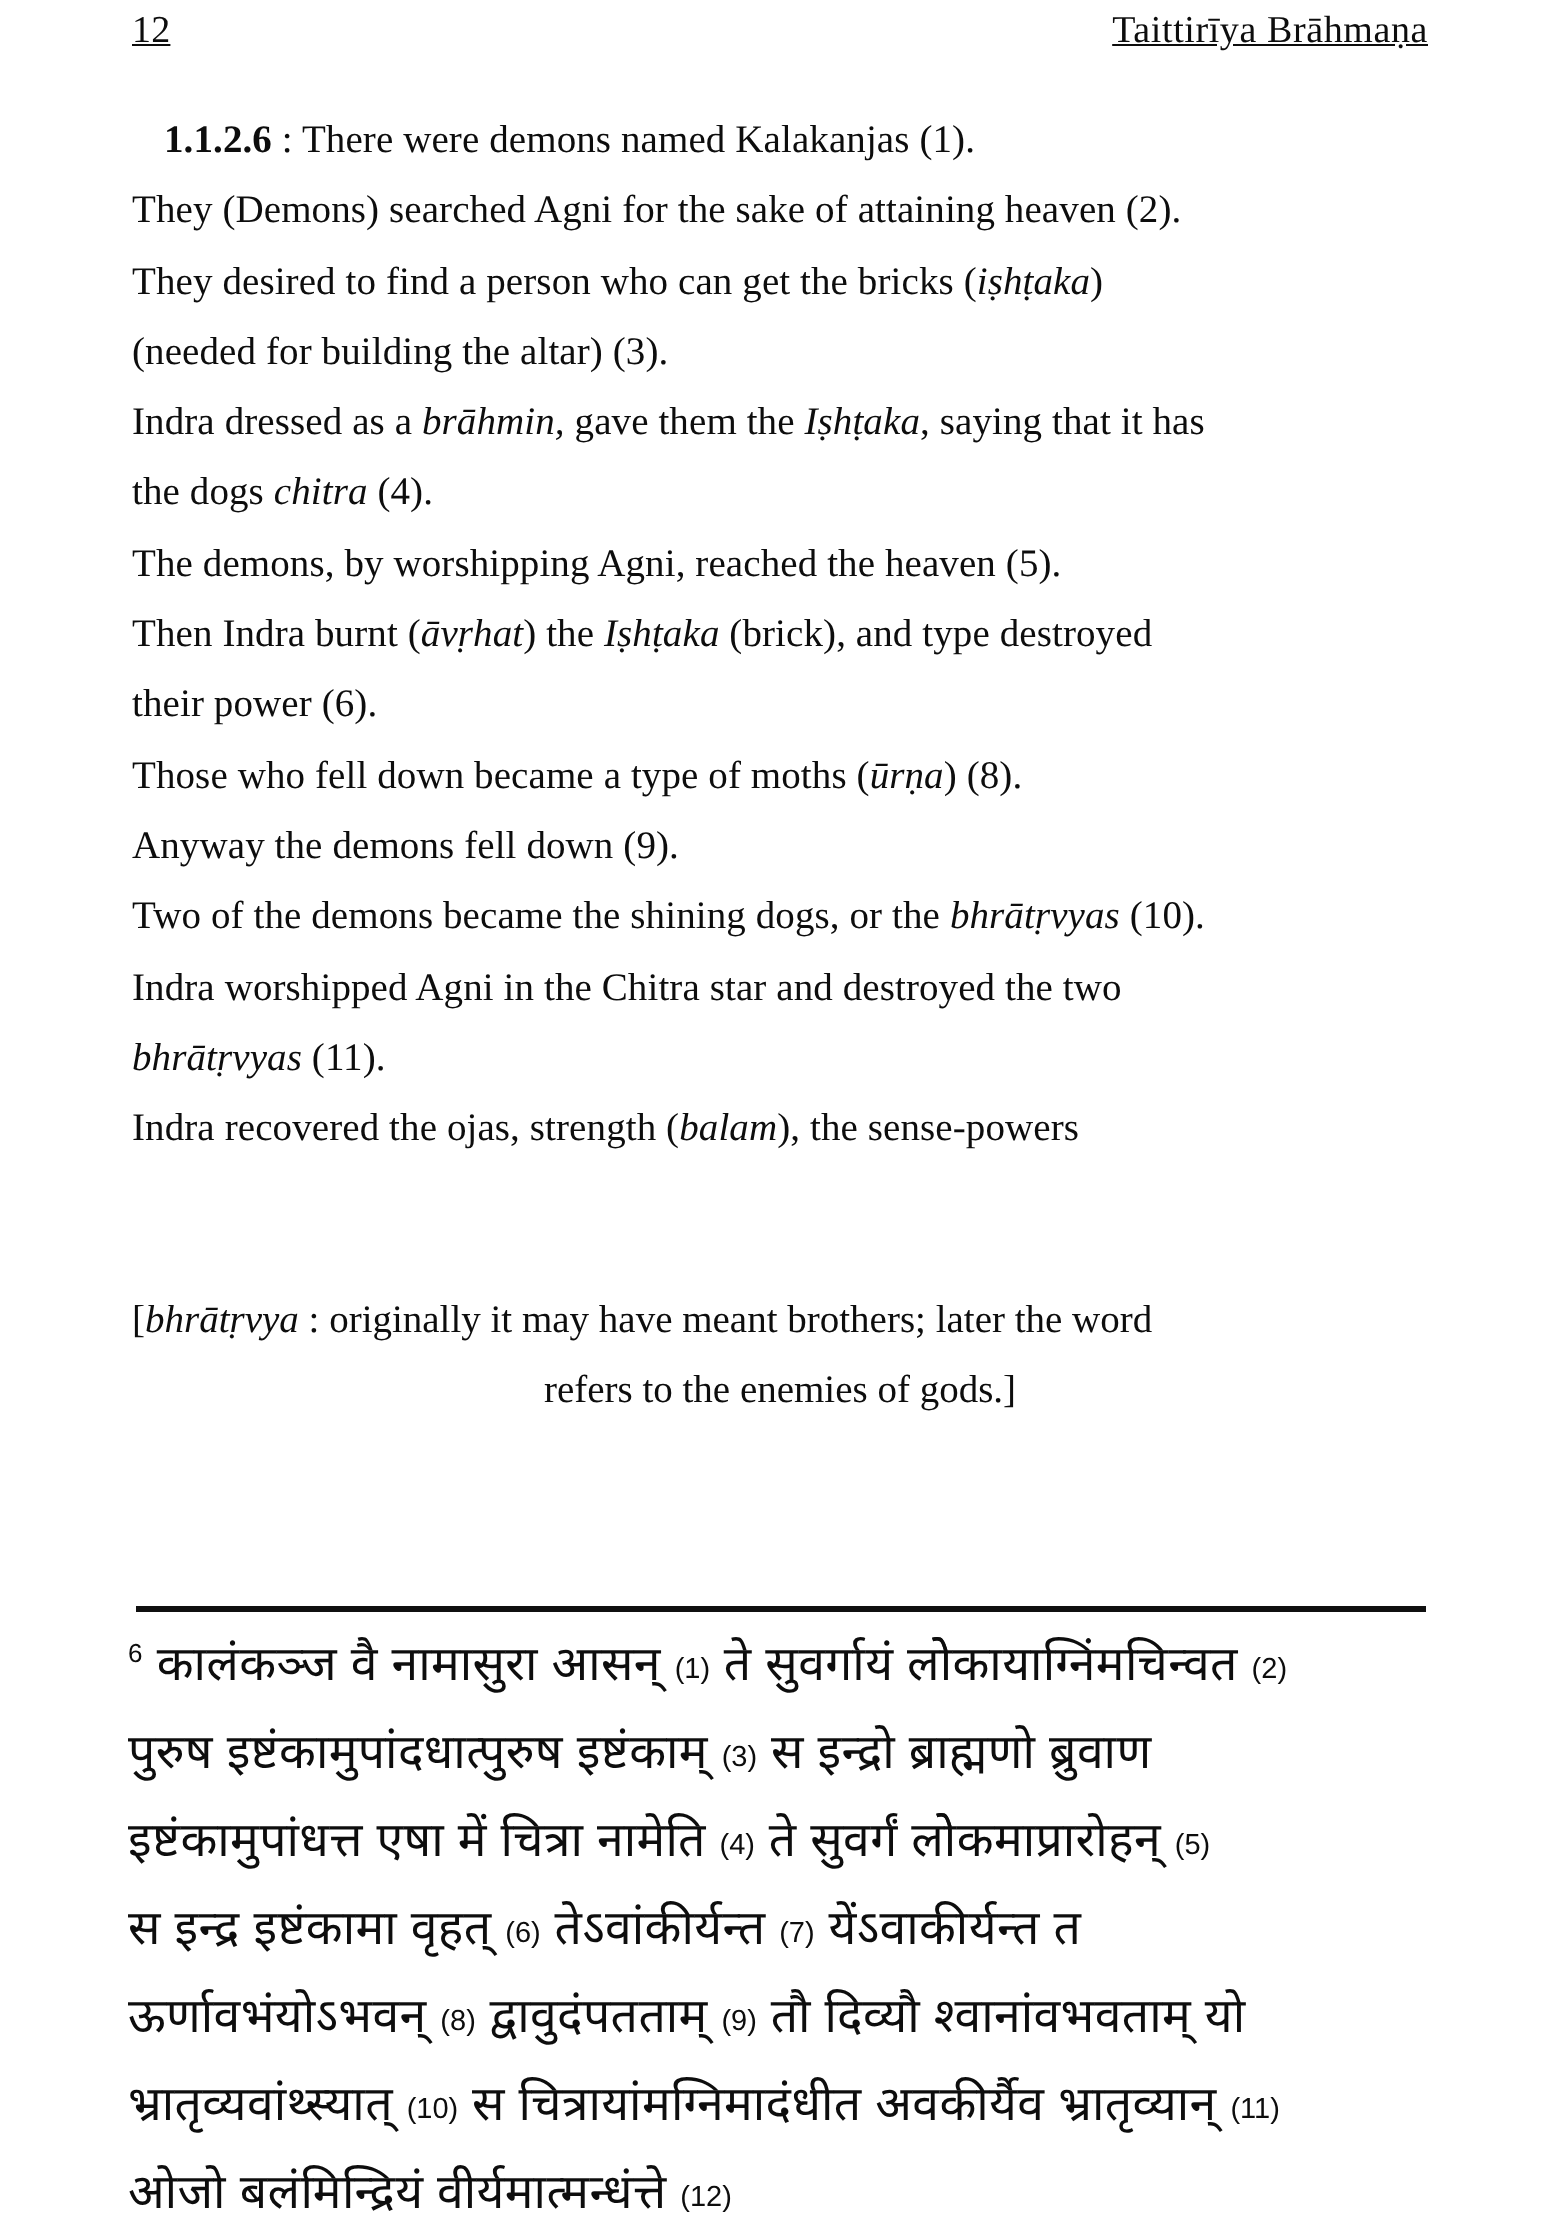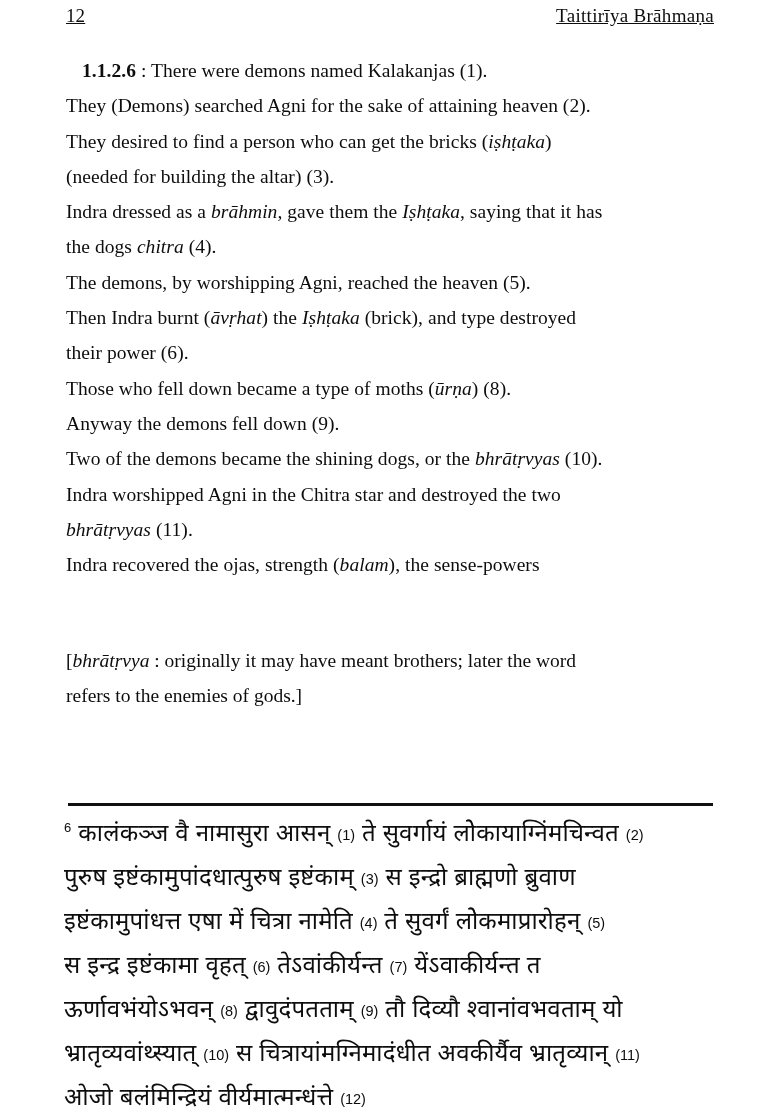--- a/index.html
+++ b/index.html
@@ -68,21 +68,21 @@
     left: 66px;
     top: 632px;
     width: 648px;
     font-size: 19.5px;
     line-height: 35.3px;
     text-align: justify;
     text-justify: inter-word;
     margin-top: 11px;
   }
   .gloss i { font-style: italic; }
-  .gloss .lastline { text-align: left; }
+  .gloss .lastline { text-align: center; }
 
   
   .fn-rule {
     position: absolute;
     left: 68px;
     top: 803px;
     width: 645px;
     height: 2.6px;
     background: #101010;
   }

